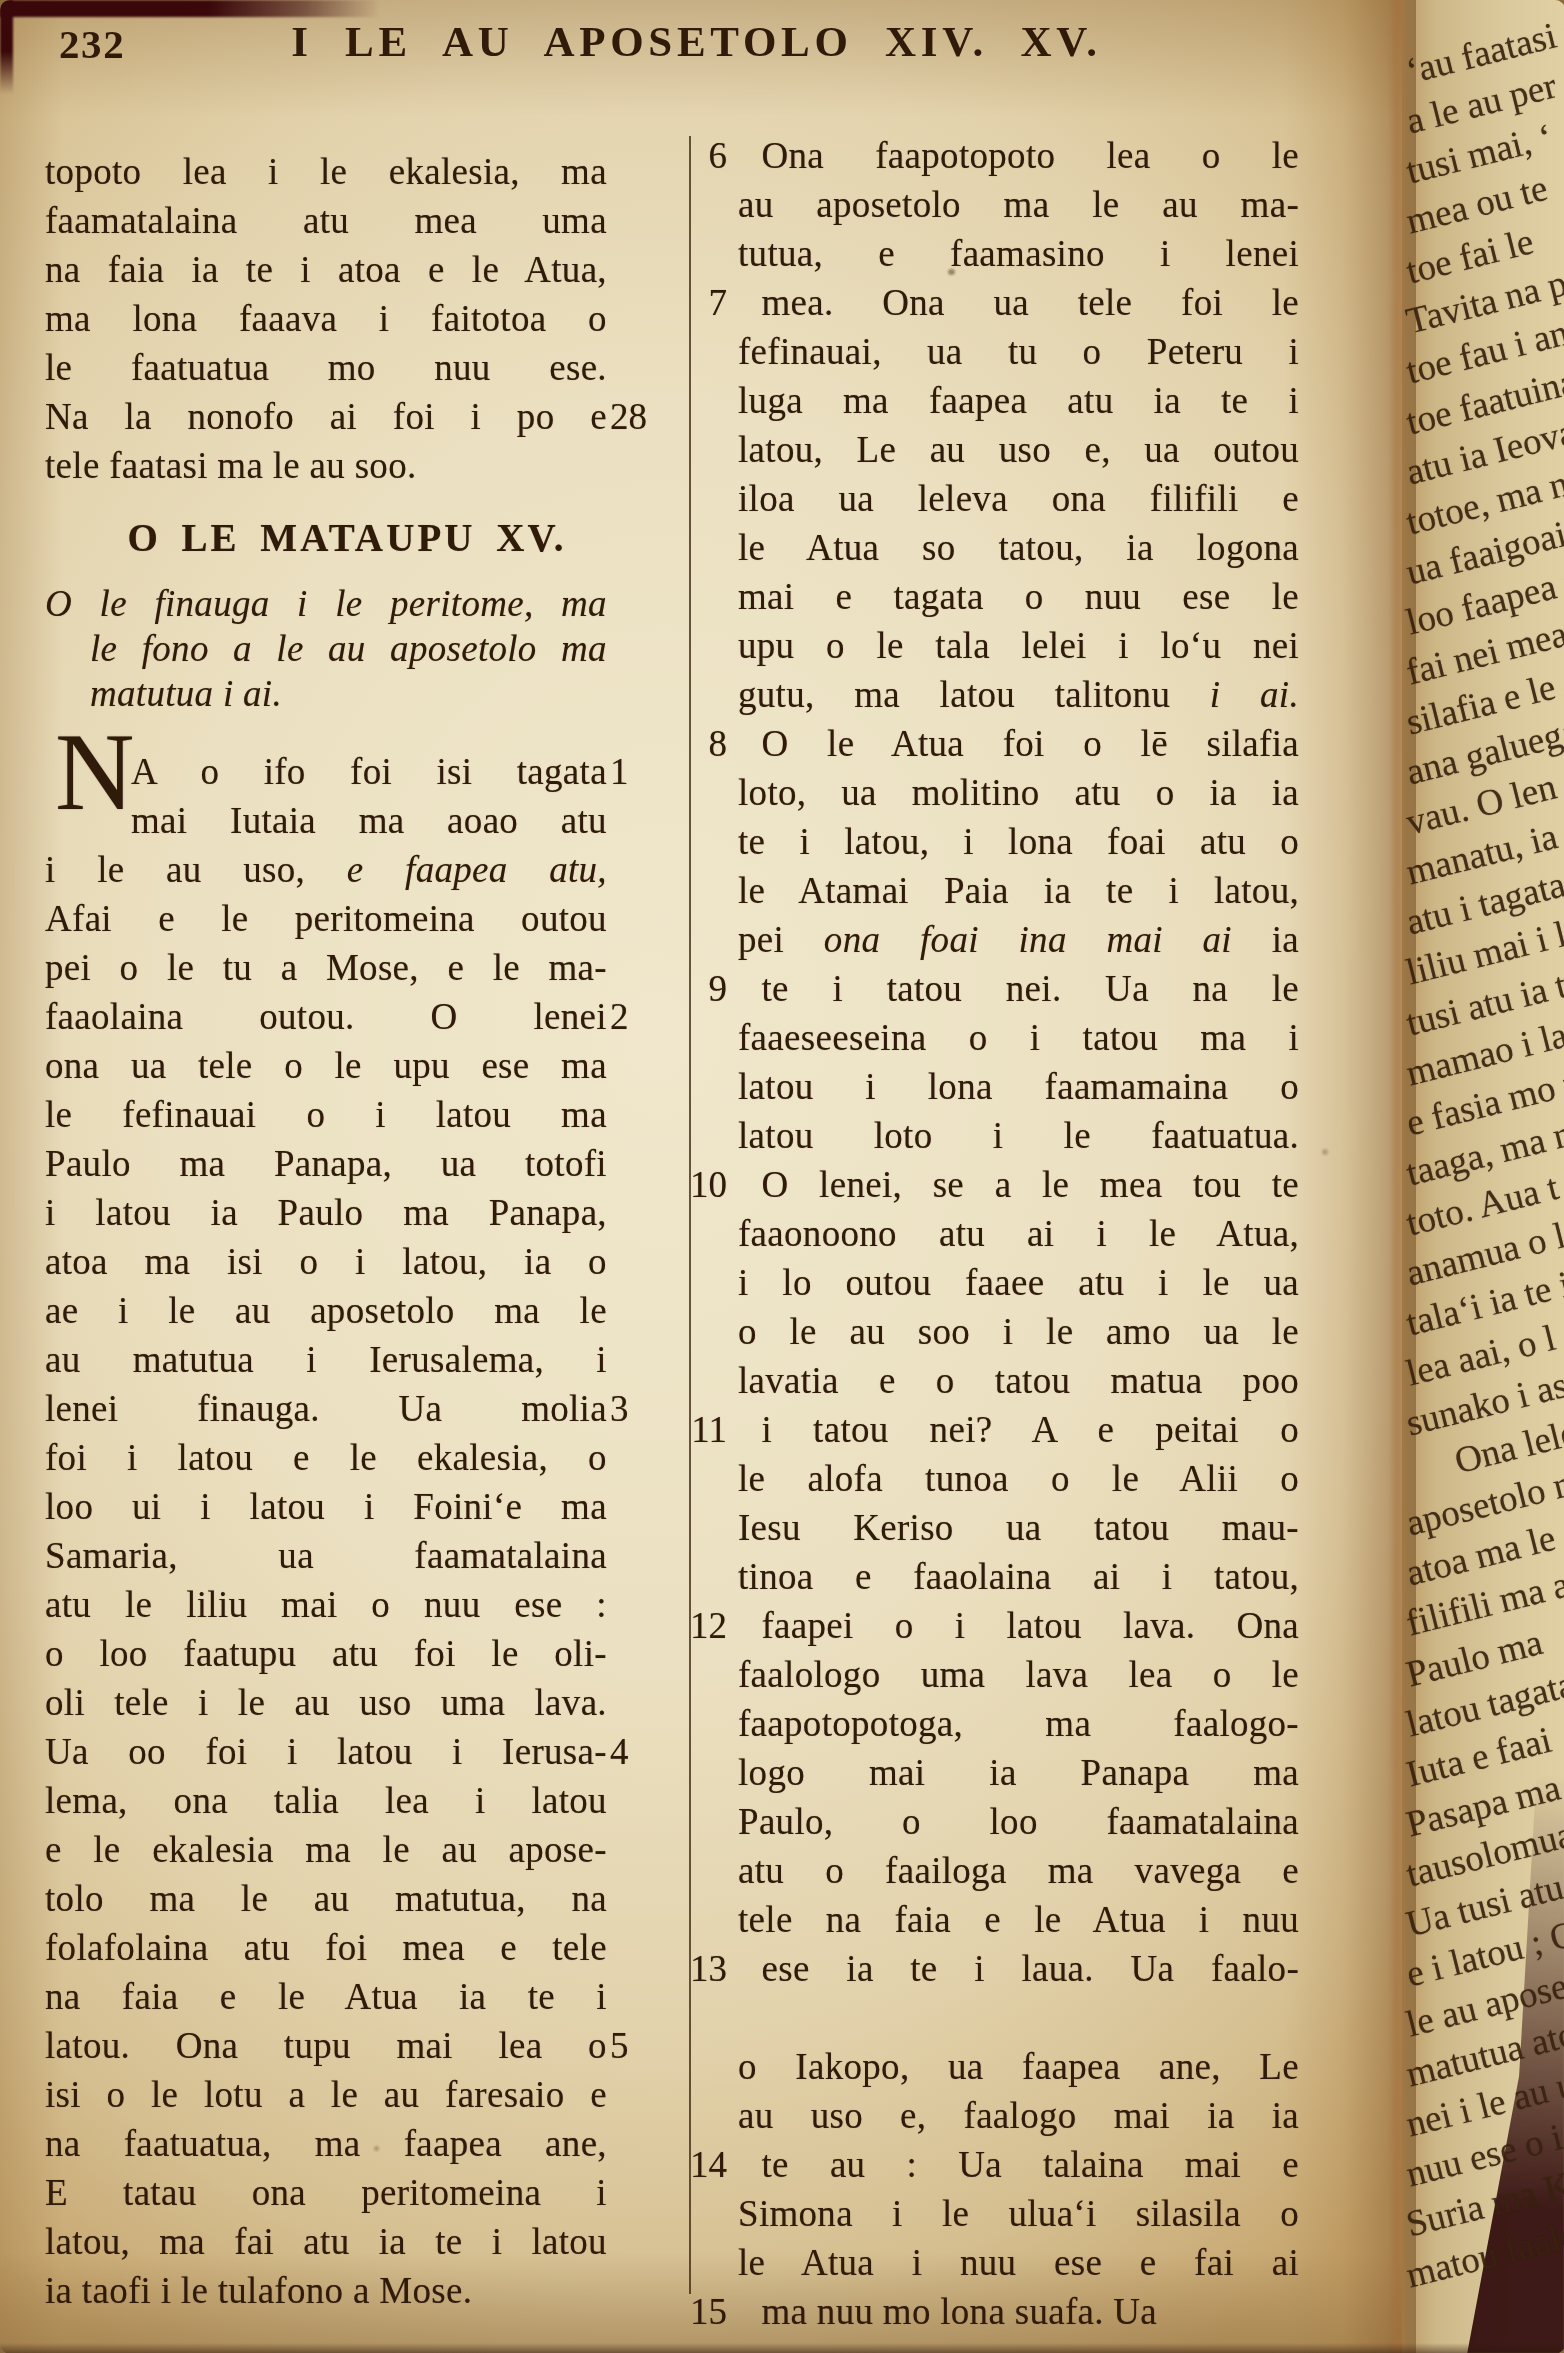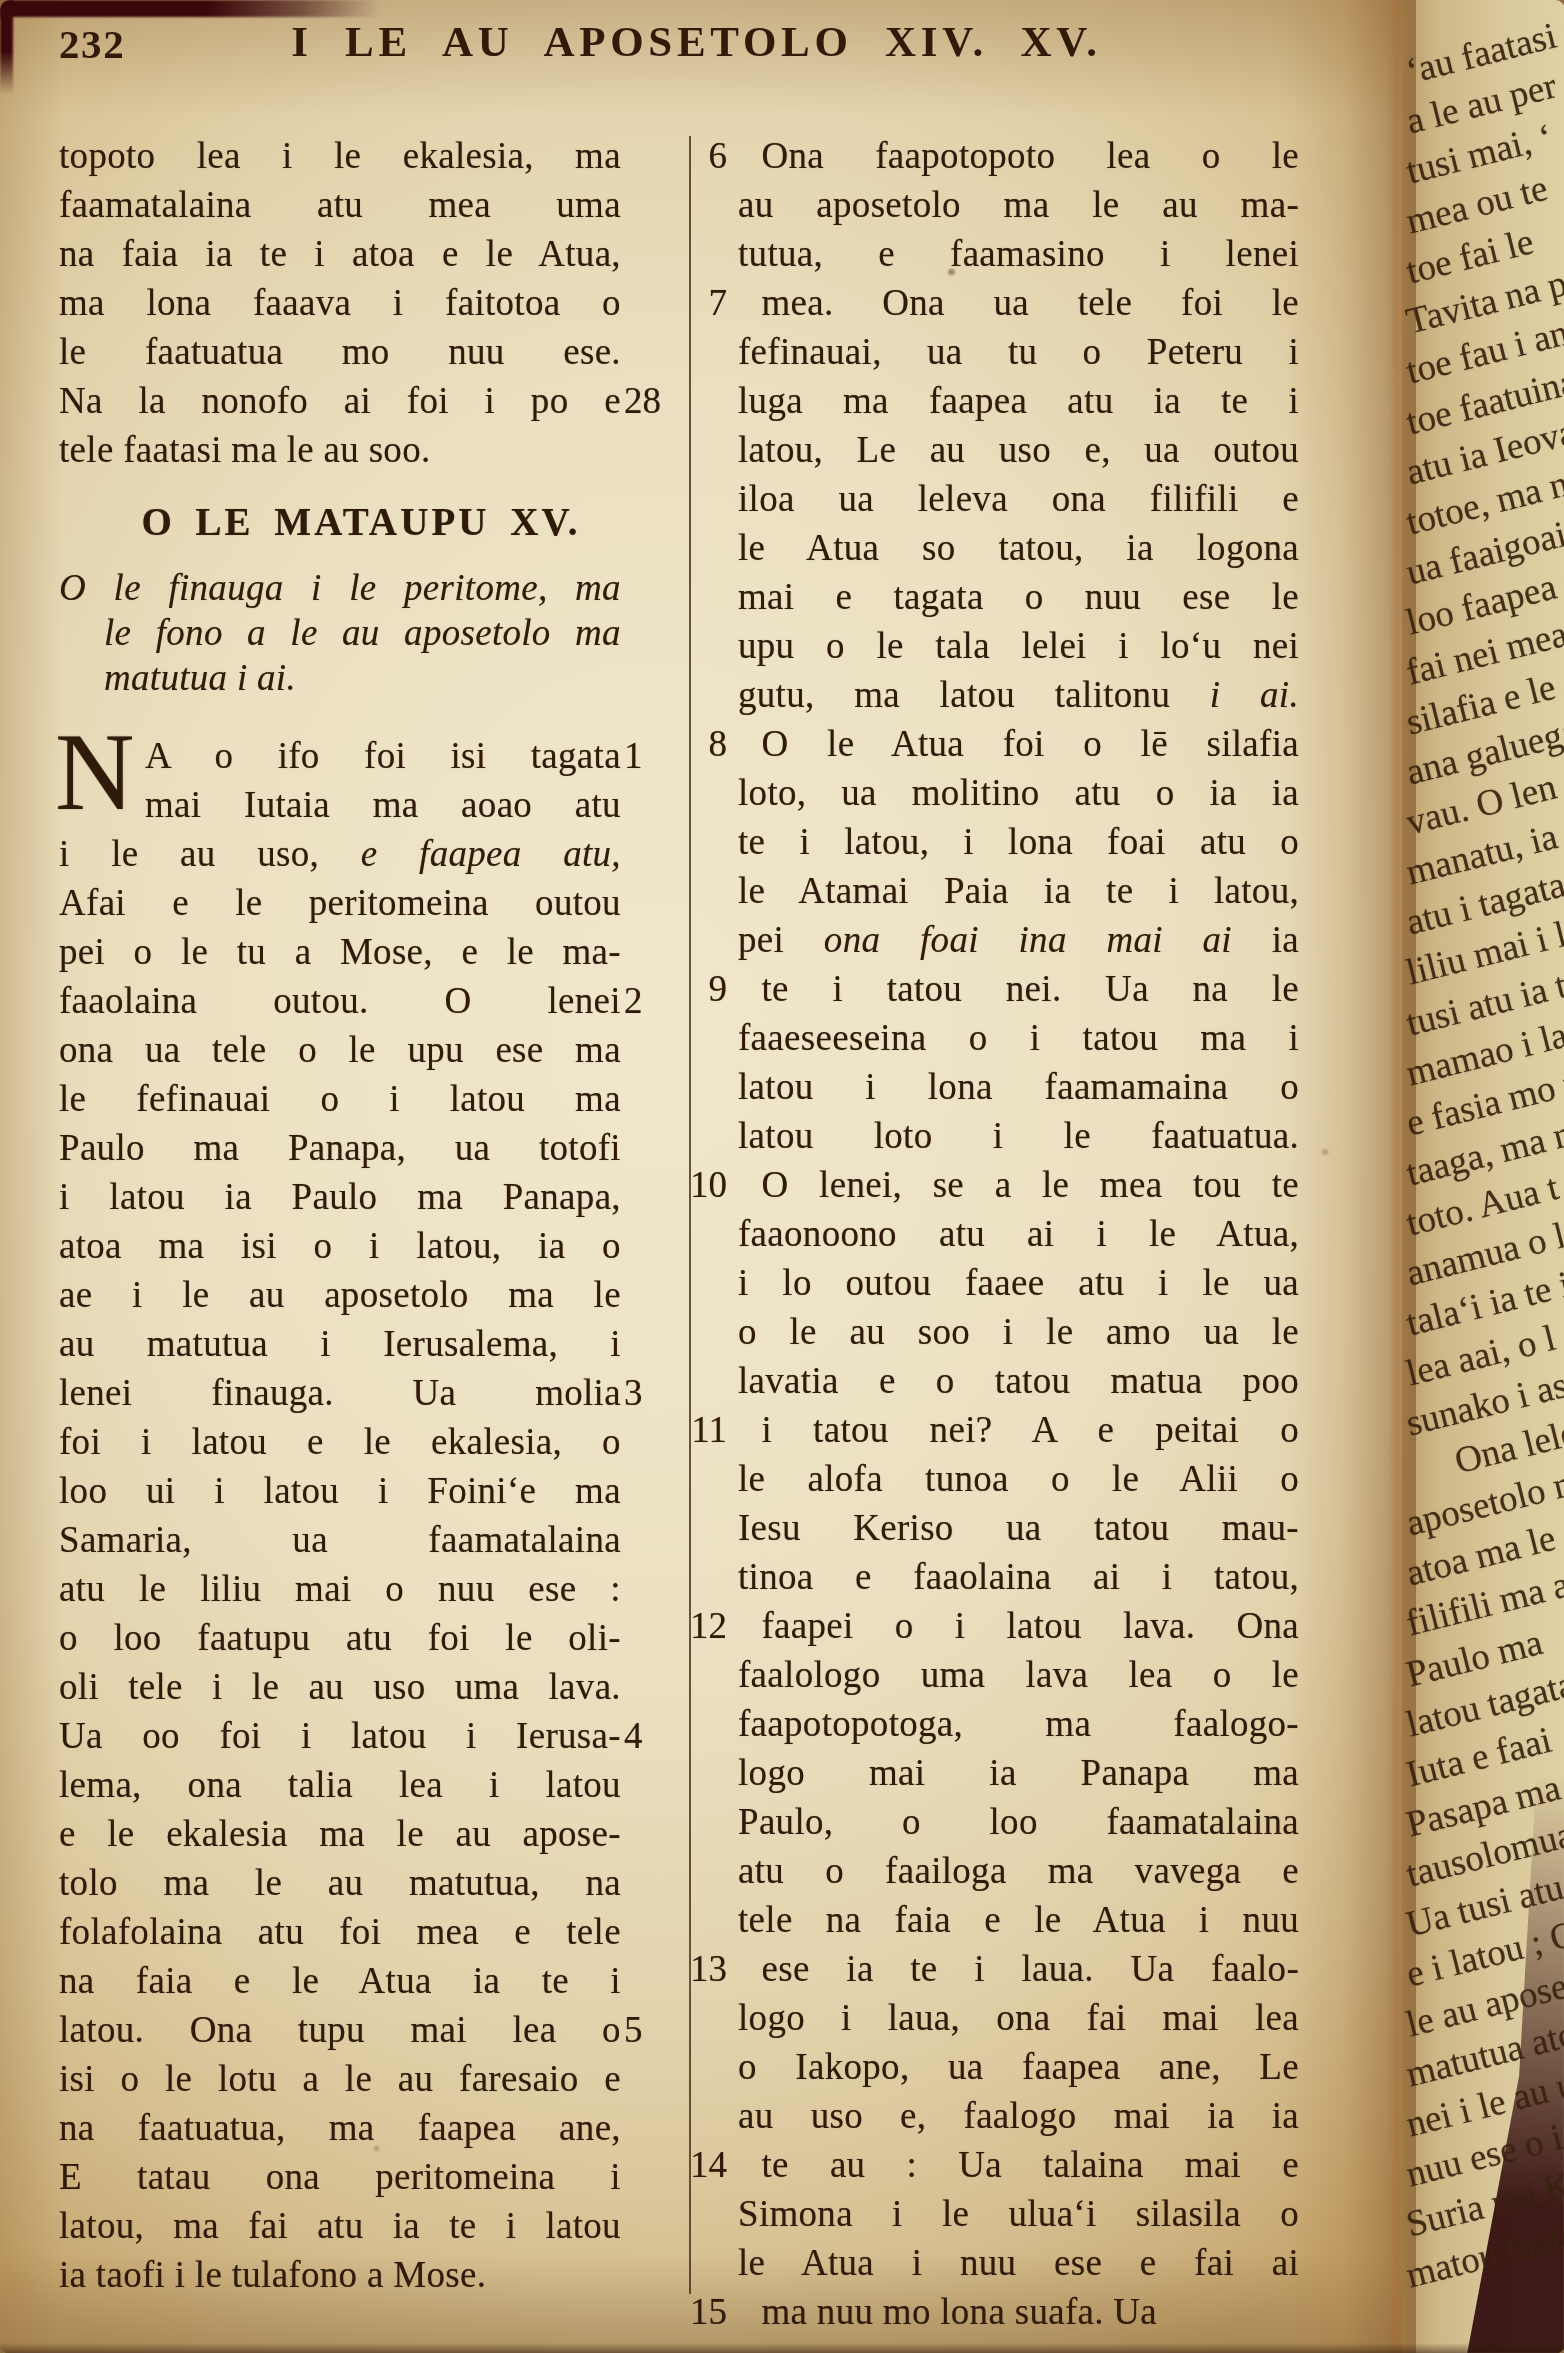--- a/index.html
+++ b/index.html
@@ -34,21 +34,21 @@
 
   .speck{position:absolute;border-radius:50%;background:#5a4023;opacity:.55;filter:blur(0.8px);}
 
   .page-number{position:absolute;left:59px;top:20.3px;font-size:41px;font-weight:600;letter-spacing:1.6px;}
   .running-title{position:absolute;left:133px;top:17px;width:1127px;text-align:center;
     font-size:43px;font-weight:700;letter-spacing:4.7px;word-spacing:17px;}
 
   .col-rule{position:absolute;left:689px;top:136px;width:2.3px;height:2158px;background:#3a230f;opacity:.75;filter:blur(0.3px);}
 
   .textcol{position:absolute;top:131px;}
-  .leftcol{left:59px;width:604px;}
+  .leftcol{left:45px;width:604px;margin-top:16px;}
   .rightcol{left:671px;width:628px;}
 
   .line-row{display:flex;height:49px;}
   .ltext,.rtext{flex:1;font-size:37px;line-height:49px;letter-spacing:0.3px;
     text-shadow:0 0 0.9px rgba(48,27,11,.45);white-space:nowrap;}
   .just{text-align:justify;white-space:normal;}
   .just::after{content:"";display:inline-block;width:100%;height:0;}
   .lverse{width:39px;font-size:37px;line-height:49px;padding-left:3.1px;text-shadow:0 0 0.9px rgba(48,27,11,.45);}
   .rverse{width:56px;font-size:37px;line-height:49px;text-align:right;padding-right:11px;text-shadow:0 0 0.9px rgba(48,27,11,.45);}
   .verse-start{padding-left:23.5px;}
@@ -427,21 +427,20 @@
       <div class="line-row">
         <div class="rverse"></div>
         <div class="rtext just">tele na faia e le Atua i nuu</div>
       </div>
       <div class="line-row">
         <div class="rverse">13</div>
         <div class="rtext just verse-start">ese ia te i laua.  Ua faalo-</div>
       </div>
       <div class="line-row">
         <div class="rverse"></div>
-        <div class="rtext just">logo i laua, ona fai mai lea</div>
       </div>
       <div class="line-row">
         <div class="rverse"></div>
         <div class="rtext just">o Iakopo, ua faapea ane, Le</div>
       </div>
       <div class="line-row">
         <div class="rverse"></div>
         <div class="rtext just">au uso e, faalogo mai ia ia</div>
       </div>
       <div class="line-row">

